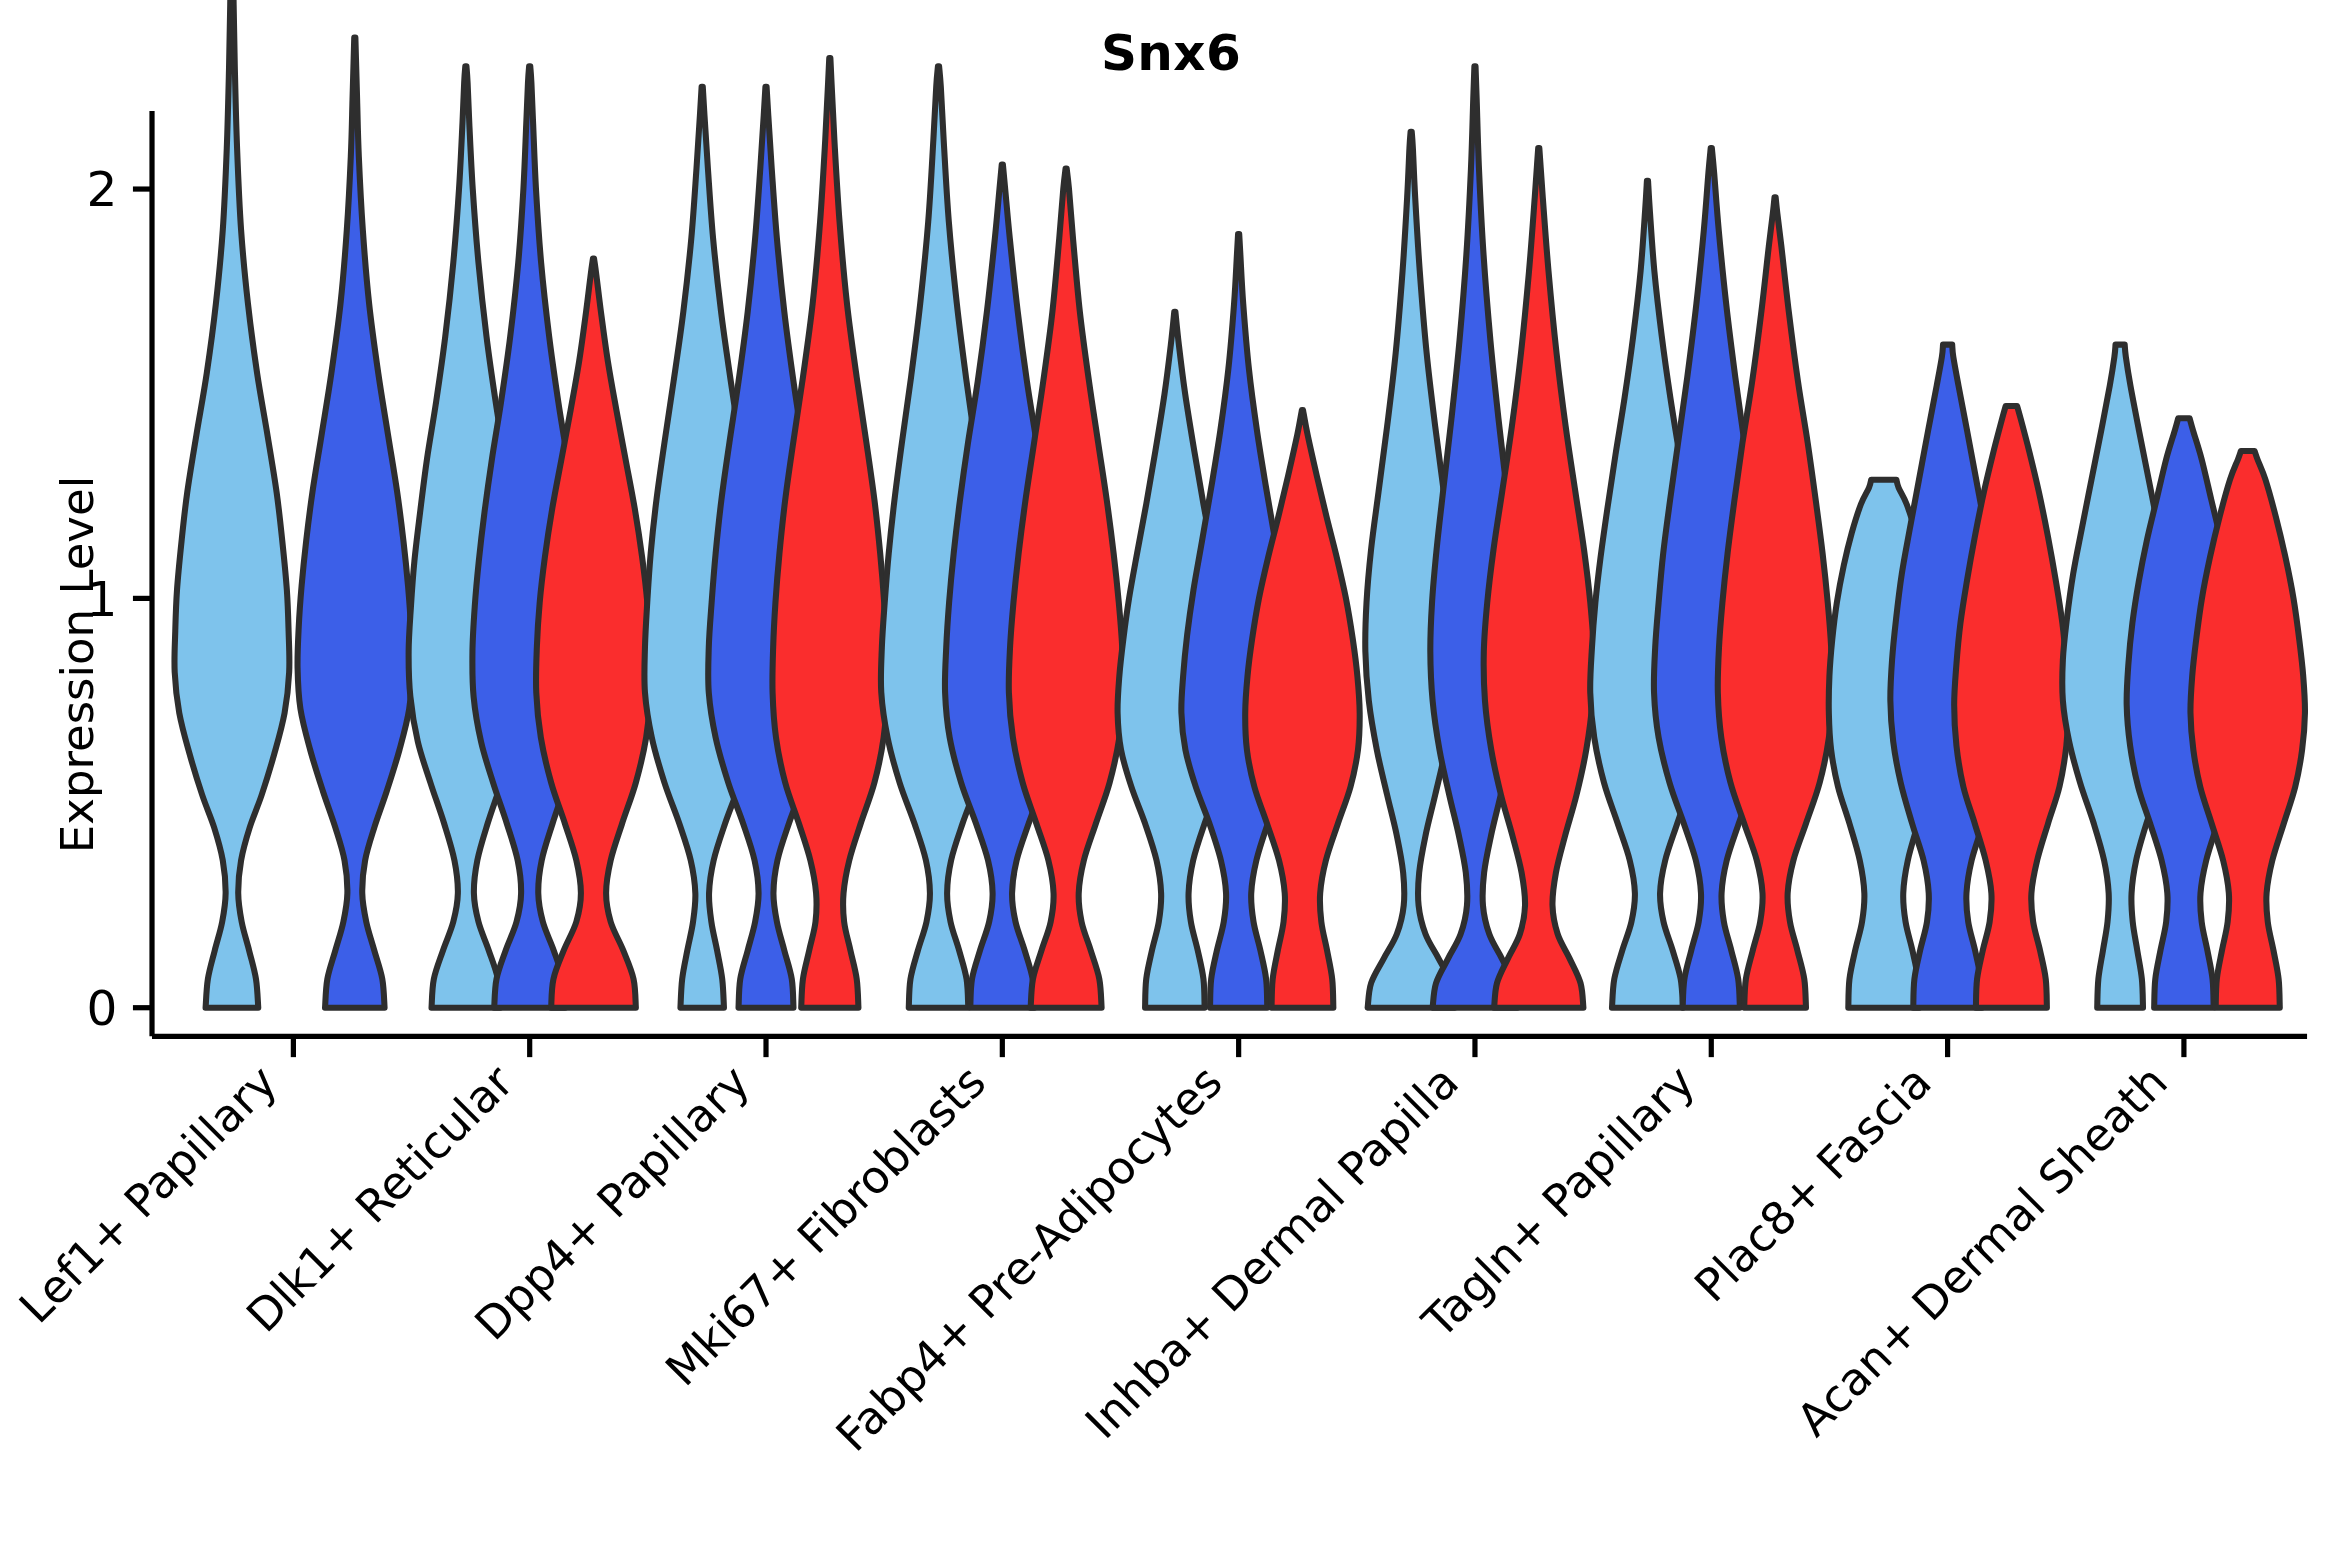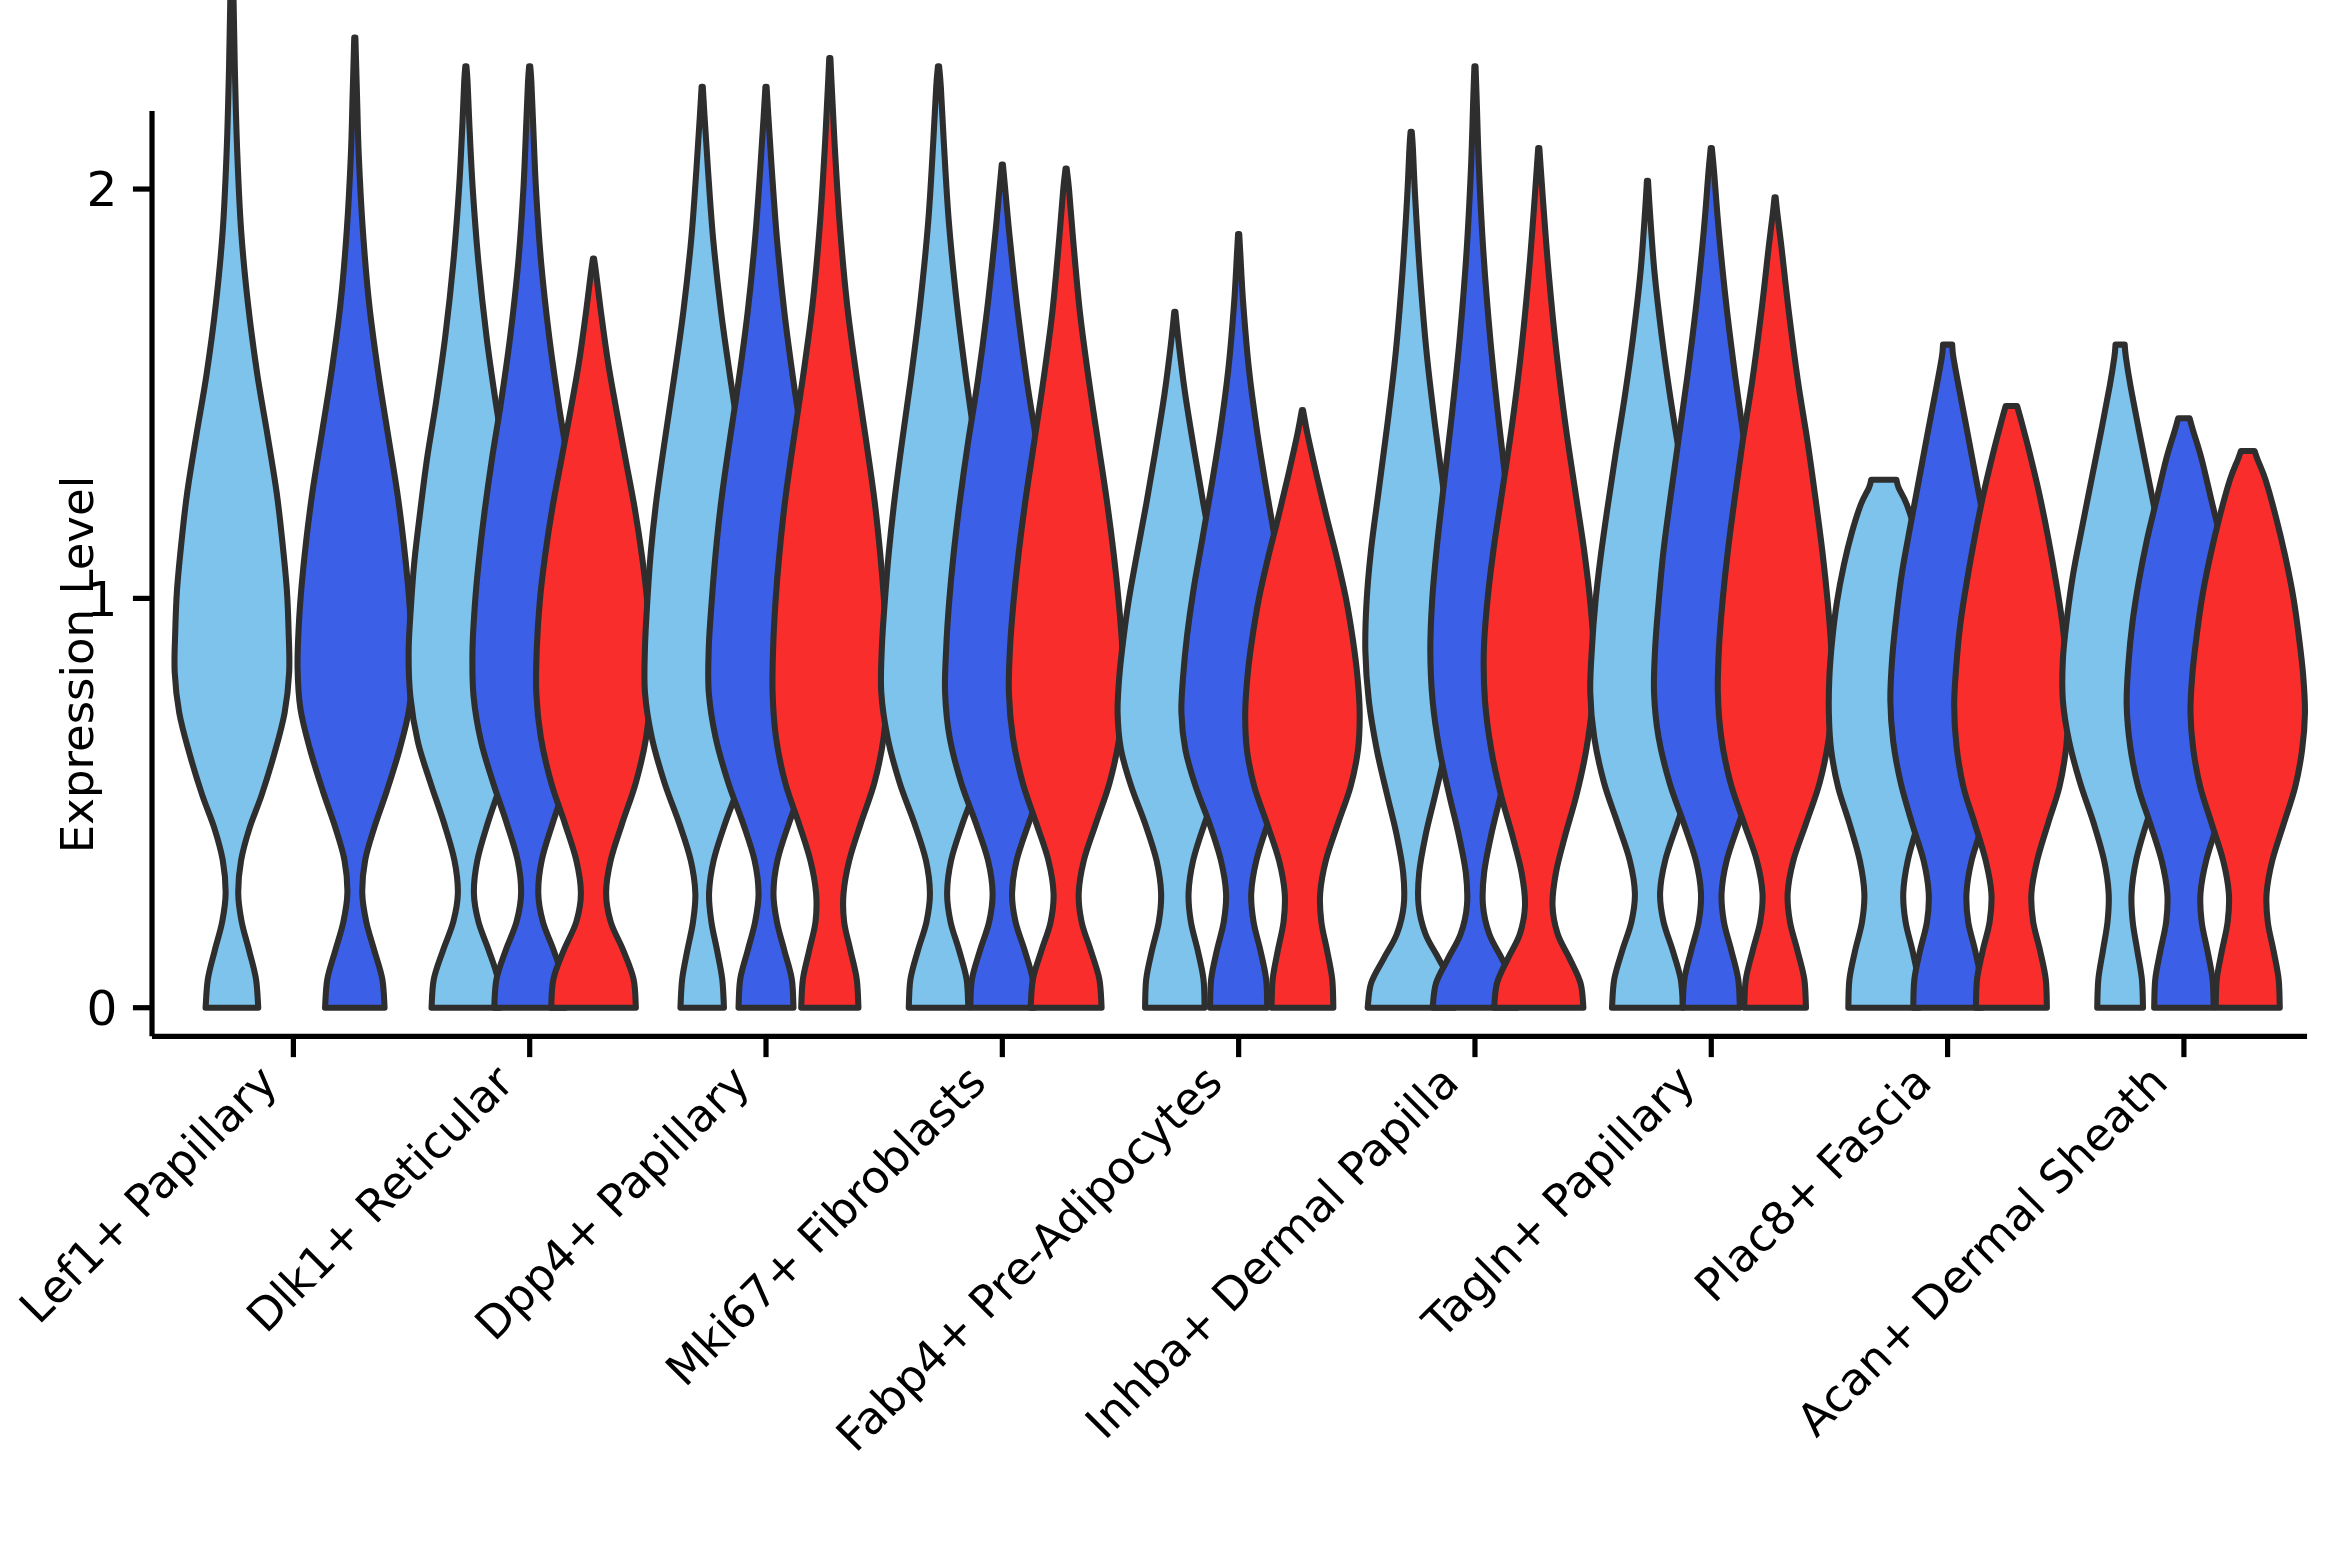--- a/index.html
+++ b/index.html
@@ -21,20 +21,21 @@
     font-size:45px;color:#000;
     transform:rotate(-90deg);transform-origin:center center;
     white-space:nowrap;
   }
 </style>
 </head>
 <body>
 
 <div id="figure">
 
+  <div class="chart-title">Snx6</div>
 
   <div class="y-axis-title">Expression Level</div>
 
   <svg id="plot-svg" viewBox="0 0 2700 1800">
     <g id="axes-layer">
         <line x1="175" y1="128" x2="175" y2="1195" stroke="#000" stroke-width="6"></line>
         <line x1="175" y1="1195" x2="2660" y2="1195" stroke="#000" stroke-width="6"></line>
         <line x1="153" y1="1162" x2="175" y2="1162" stroke="#000" stroke-width="6"></line>
         <text x="135" y="1182" text-anchor="end" font-size="56" fill="#000" font-family="&quot;DejaVu Sans&quot;,&quot;Liberation Sans&quot;,sans-serif">0</text>
         <line x1="153" y1="690" x2="175" y2="690" stroke="#000" stroke-width="6"></line>

